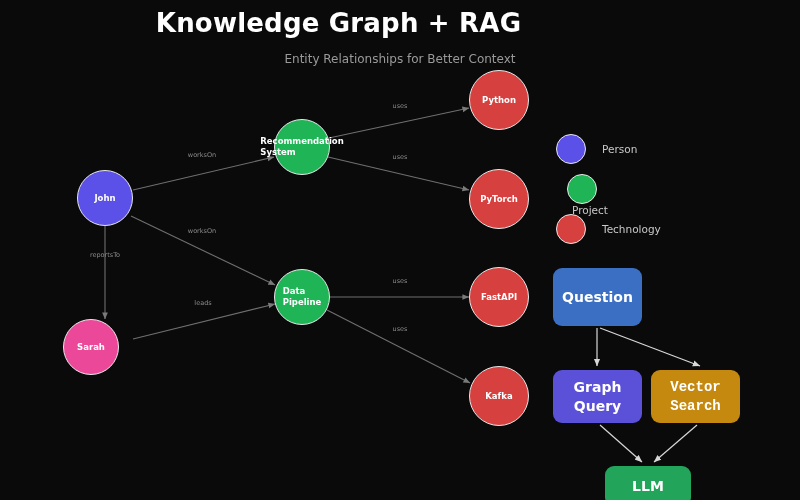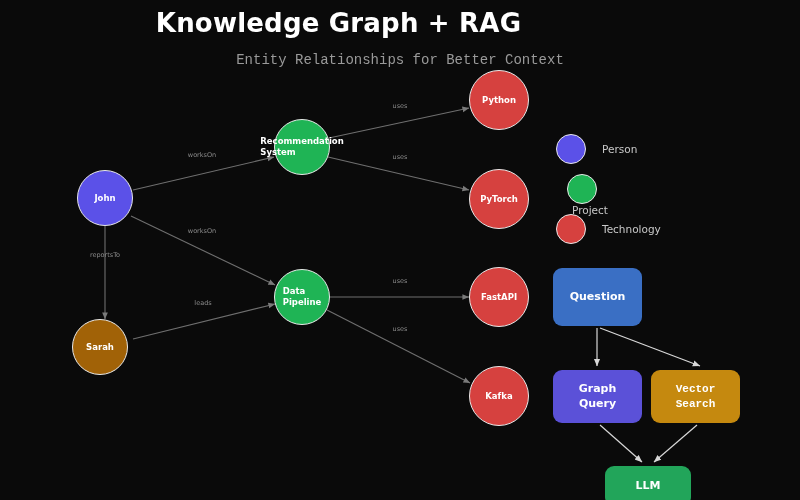--- a/index.html
+++ b/index.html
@@ -26,22 +26,21 @@
     font-weight: bold;
     letter-spacing: 0.2px;
   }
   #subtitle {
     position: absolute;
     top: 52px;
     left: 0;
     width: 800px;
     text-align: center;
     color: #9a9a9a;
-    font-size: 14px;
-    font-family: Liberation Mono, monospace;
+    font-size: 12px;
   }
   svg#edges {
     position: absolute;
     top: 0; left: 0;
     width: 800px;
     height: 500px;
   }
   .gnode {
     position: absolute;
     border-radius: 50%;
@@ -85,21 +84,21 @@
   .flowbox {
     position: absolute;
     border-radius: 9px;
     display: flex;
     align-items: center;
     justify-content: center;
     box-sizing: border-box;
   }
   .flowbox .flabel {
     color: #ffffff;
-    font-size: 11px;
+    font-size: 14px;
     font-weight: bold;
     text-align: center;
     line-height: 1.3;
   }
 </style>
 </head>
 <body>
 
 <div id="canvas">
 
@@ -130,21 +129,21 @@
         <line x1="600" y1="328" x2="700" y2="366" stroke="#d8d8d8" stroke-width="1.2" marker-end="url(#arrow-white)"></line>
         <line x1="600" y1="425" x2="642" y2="462" stroke="#d8d8d8" stroke-width="1.2" marker-end="url(#arrow-white)"></line>
         <line x1="697" y1="425" x2="654" y2="462" stroke="#d8d8d8" stroke-width="1.2" marker-end="url(#arrow-white)"></line>
       </g>
   </svg>
 
   <div id="graph-nodes">
       <div class="gnode" style="left: 77px; top: 170px; width: 56px; height: 56px; background: rgb(91, 81, 232);">
         <div class="glabel">John</div>
       </div>
-      <div class="gnode" style="left: 72px; top: 319px; width: 56px; height: 56px; background: #a16207;">
+      <div class="gnode" style="left: 63px; top: 319px; width: 56px; height: 56px; background: #ec4899;">
         <div class="glabel">Sarah</div>
       </div>
       <div class="gnode" style="left: 274px; top: 119px; width: 56px; height: 56px; background: rgb(31, 180, 85);">
         <div class="glabel">Recommendation<br>System</div>
       </div>
       <div class="gnode" style="left: 274px; top: 269px; width: 56px; height: 56px; background: rgb(31, 180, 85);">
         <div class="glabel">Data<br>Pipeline</div>
       </div>
       <div class="gnode" style="left: 469px; top: 70px; width: 60px; height: 60px; background: rgb(214, 65, 63);">
         <div class="glabel">Python</div>

